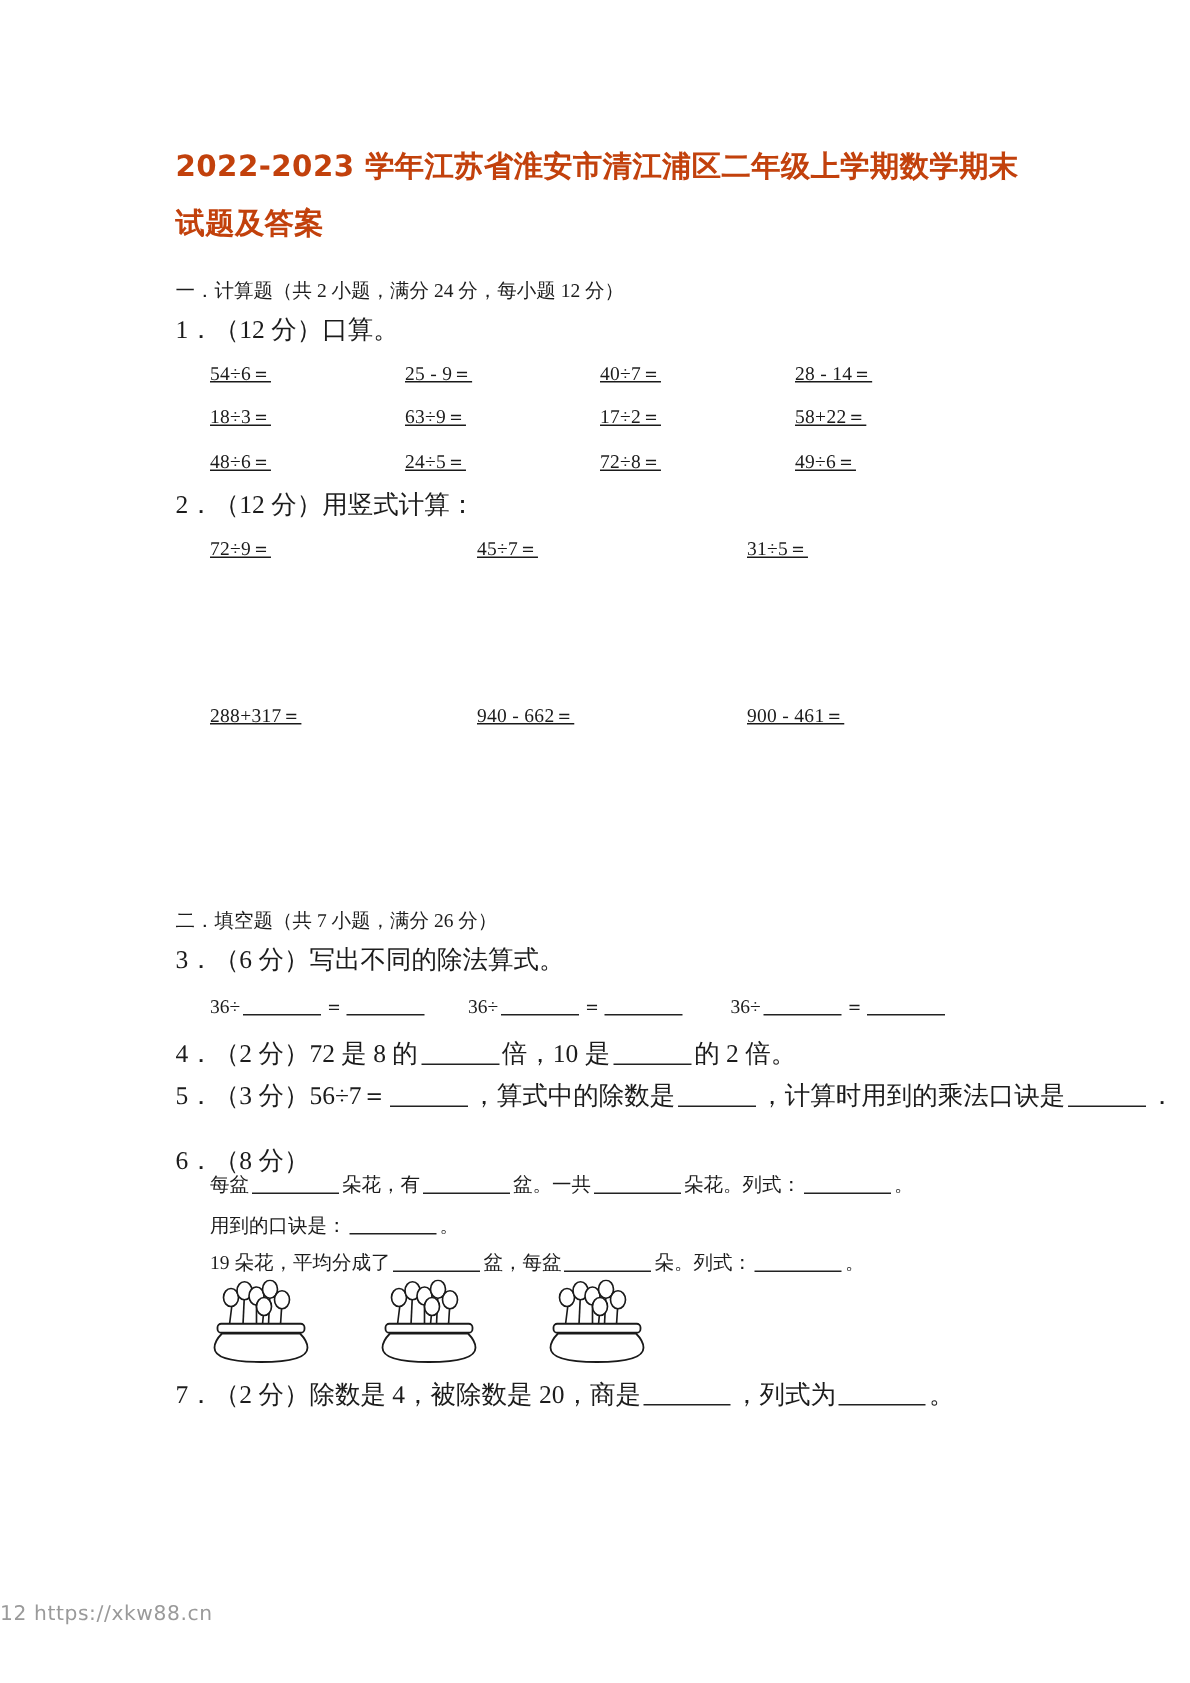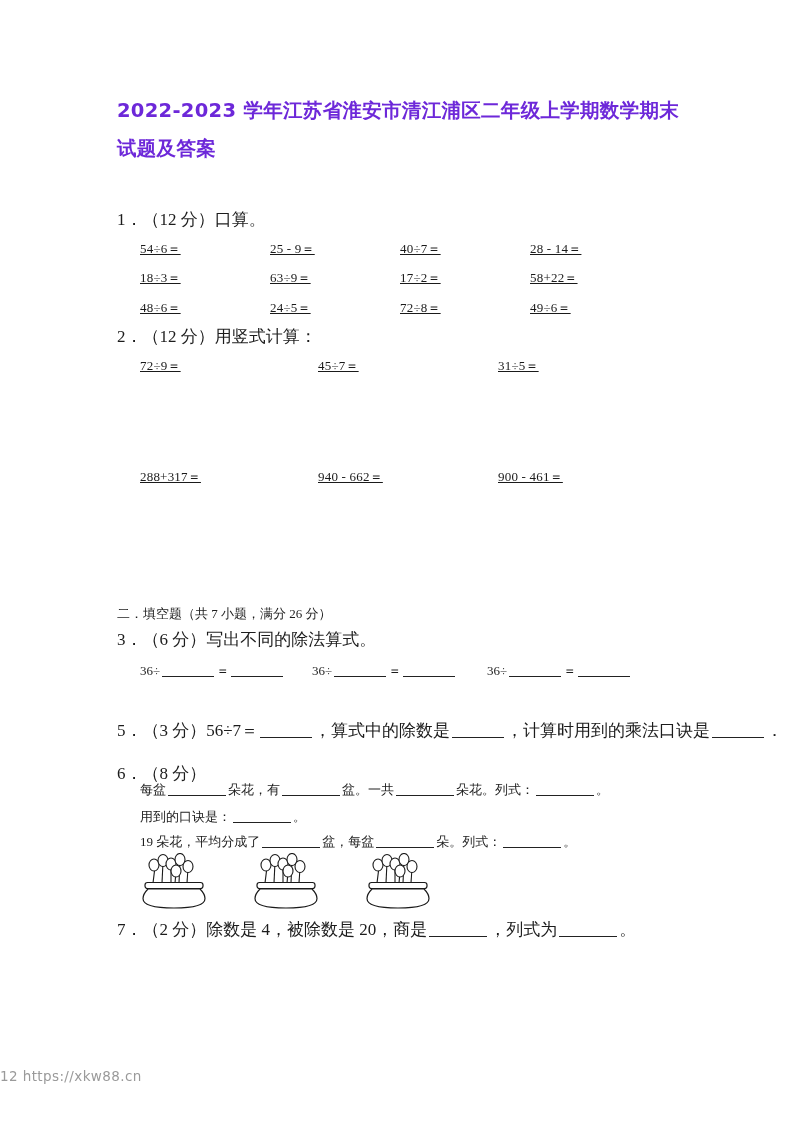--- a/index.html
+++ b/index.html
@@ -27,21 +27,21 @@
   .doc-title {
     position: absolute;
     left: 117px;
     top: 92px;
     width: 580px;
     font-family: "DejaVu Sans", "Liberation Sans", sans-serif;
     font-weight: bold;
     font-size: 19.5px;
     line-height: 38px;
     letter-spacing: 0.3px;
-    color: #6d28d9;
+    color: #c2410c;
   }
 
   
   .line {
     position: absolute;
     font-size: 13px;
     line-height: 17px;
     white-space: nowrap;
     color: #1c1c1c;
   }
@@ -97,20 +97,21 @@
     letter-spacing: 0.4px;
   }
 </style>
 </head>
 <body>
 
 <div class="page">
 
   <div class="doc-title">2022-2023 学年江苏省淮安市清江浦区二年级上学期数学期末试题及答案</div>
 
+  <div class="line sec-head" style="top:185px">一．计算题（共 2 小题，满分 24 分，每小题 12 分）</div>
 
   <div class="line q-head" style="top:211px">1．（12 分）口算。</div>
 
   <div class="calc-cell" style="left:140px; top:240px">54÷6＝</div>
   <div class="calc-cell" style="left:270px; top:240px">25 - 9＝</div>
   <div class="calc-cell" style="left:400px; top:240px">40÷7＝</div>
   <div class="calc-cell" style="left:530px; top:240px">28 - 14＝</div>
 
   <div class="calc-cell" style="left:140px; top:269px">18÷3＝</div>
   <div class="calc-cell" style="left:270px; top:269px">63÷9＝</div>
@@ -139,20 +140,23 @@
   <div class="line" style="left:140px; top:662px">
     <span>36÷</span><span class="blank b-sm"></span><span>＝</span><span class="blank b-sm"></span>
   </div>
   <div class="line" style="left:312px; top:662px">
     <span>36÷</span><span class="blank b-sm"></span><span>＝</span><span class="blank b-sm"></span>
   </div>
   <div class="line" style="left:487px; top:662px">
     <span>36÷</span><span class="blank b-sm"></span><span>＝</span><span class="blank b-sm"></span>
   </div>
 
+  <div class="line q-head" style="top:694px">
+    <span>4．（2 分）72 是 8 的</span><span class="blank b-sm"></span><span>倍，10 是</span><span class="blank b-sm"></span><span>的 2 倍。</span>
+  </div>
 
   <div class="line q-head" style="top:722px">
     <span>5．（3 分）56÷7＝</span><span class="blank b-sm"></span><span>，算式中的除数是</span><span class="blank b-sm"></span><span>，计算时用到的乘法口诀是</span><span class="blank b-sm"></span><span>．</span>
   </div>
 
   <div class="line q-head" style="top:765px">6．（8 分）</div>
 
   <div class="line indent" style="top:781px">
     <span>每盆</span><span class="blank b-md"></span><span>朵花，有</span><span class="blank b-md"></span><span>盆。一共</span><span class="blank b-md"></span><span>朵花。列式：</span><span class="blank b-md"></span><span>。</span>
   </div>

